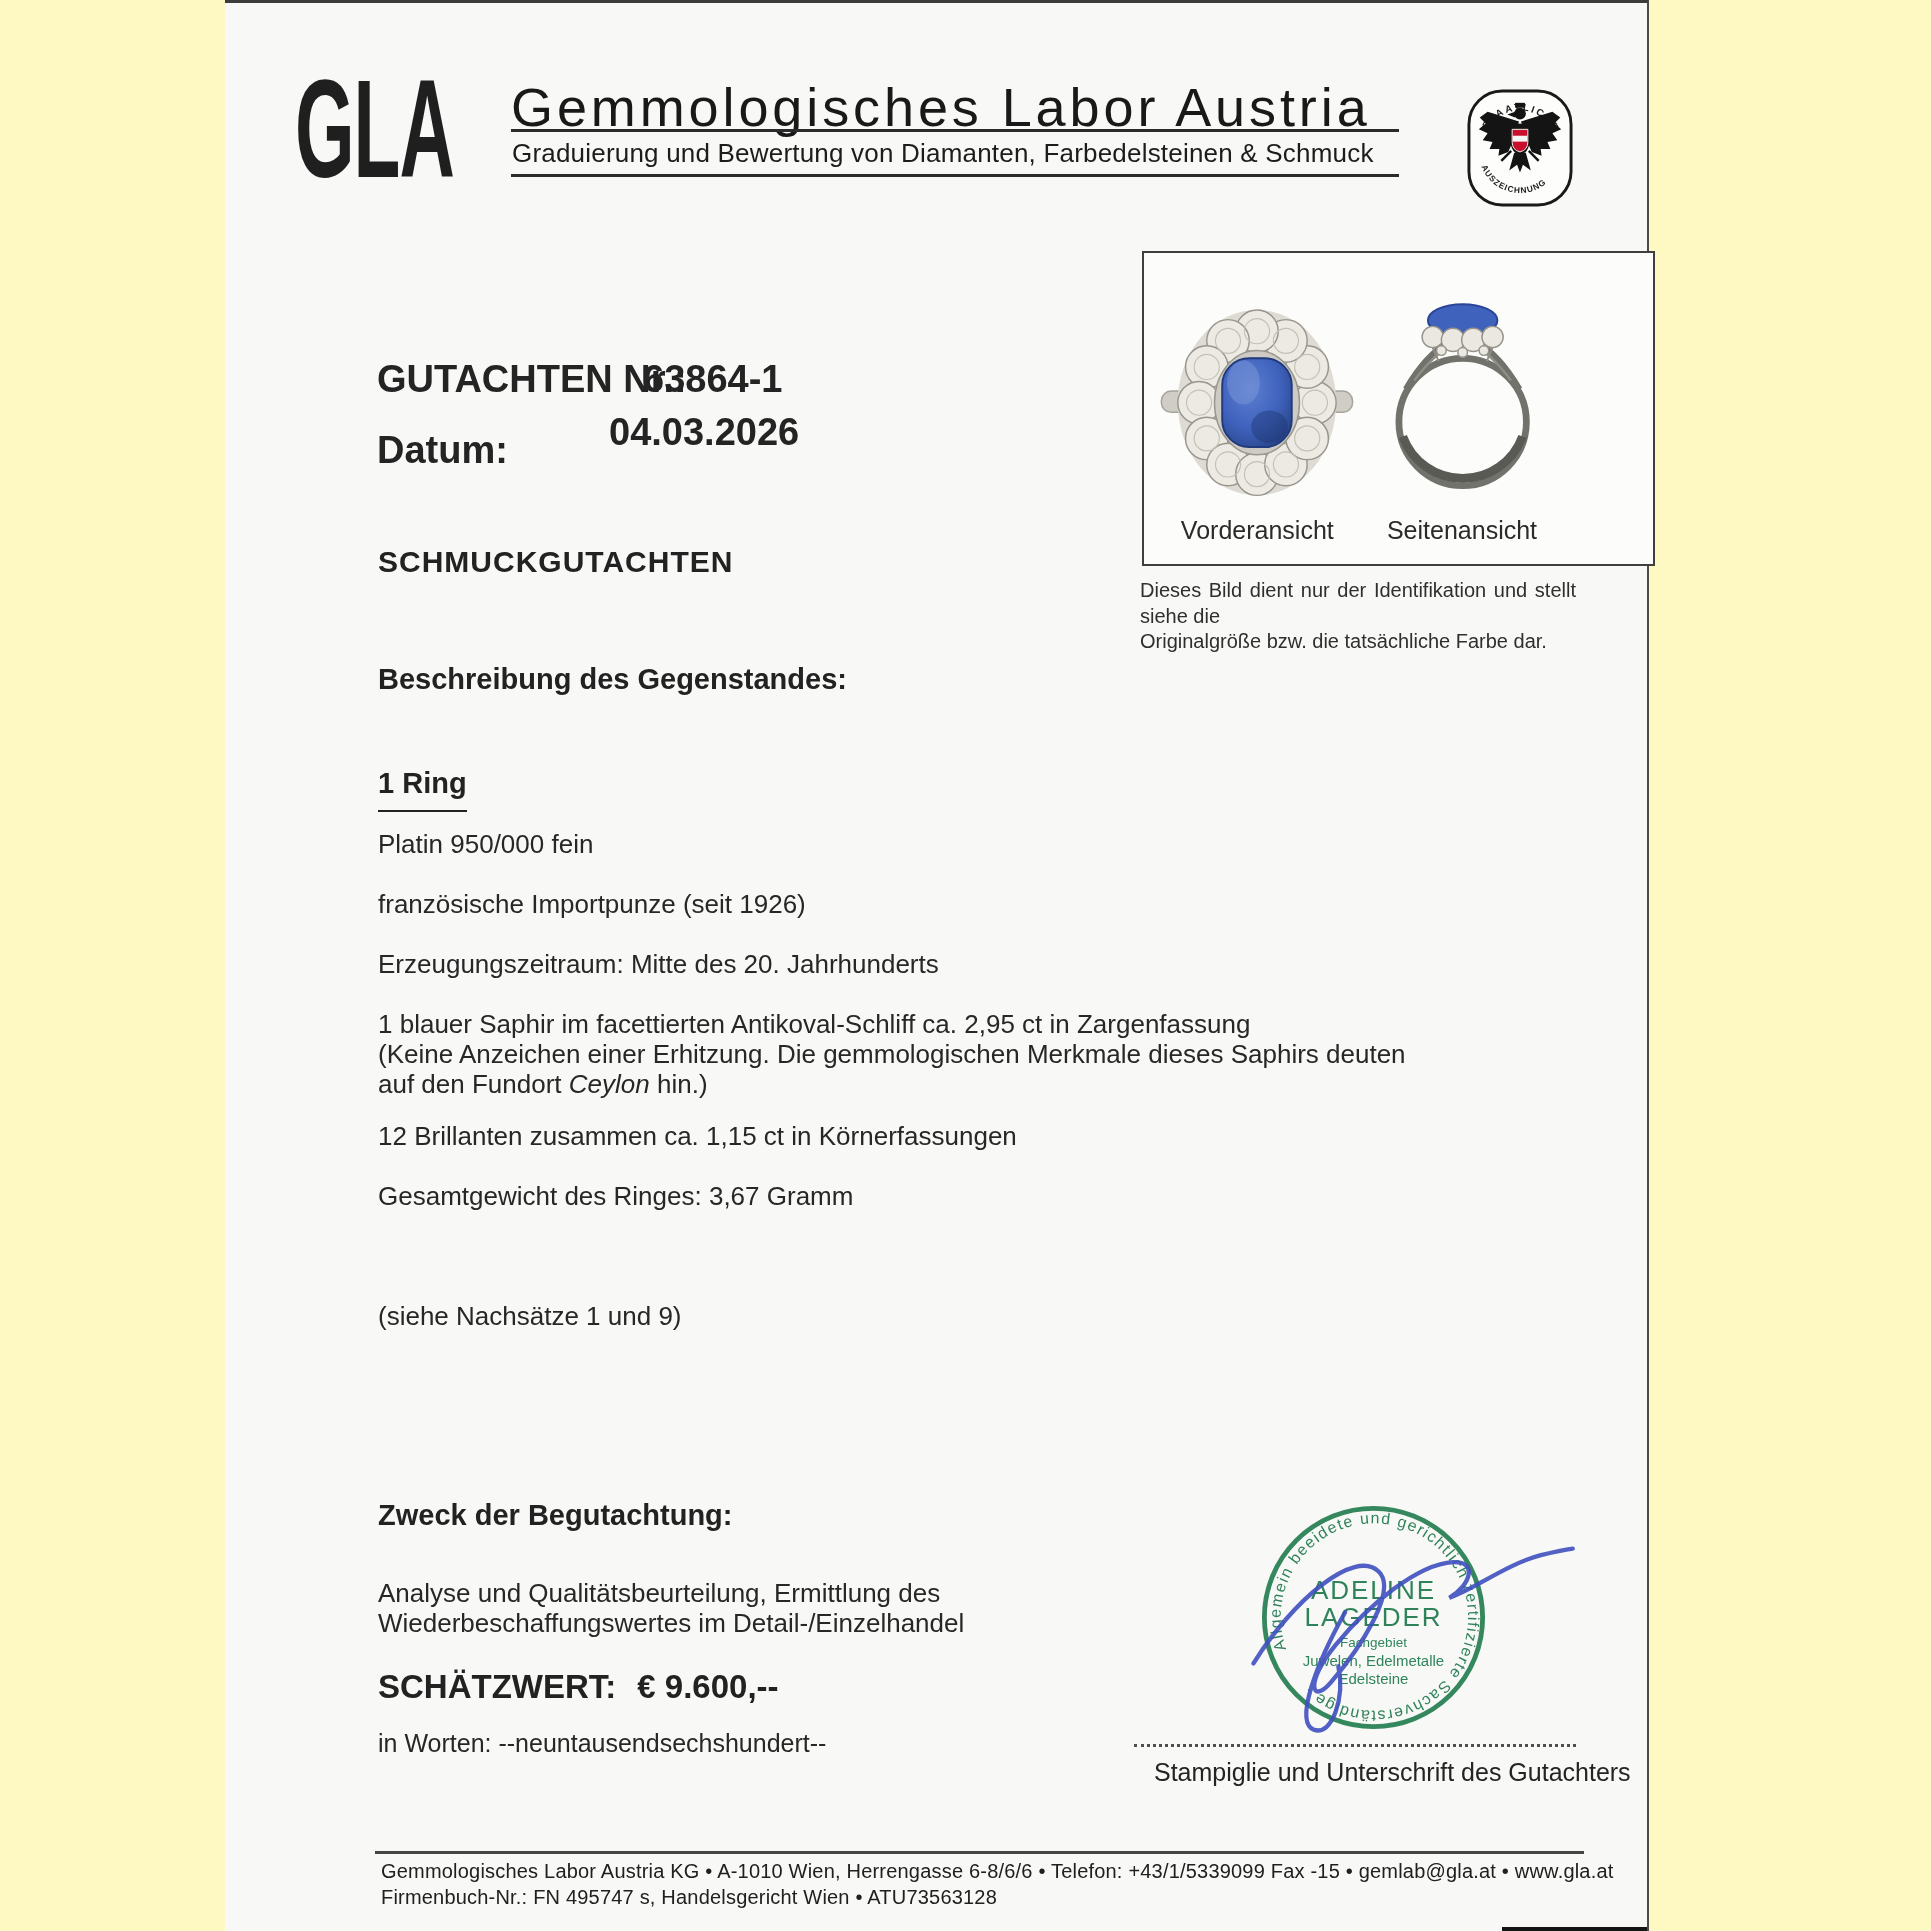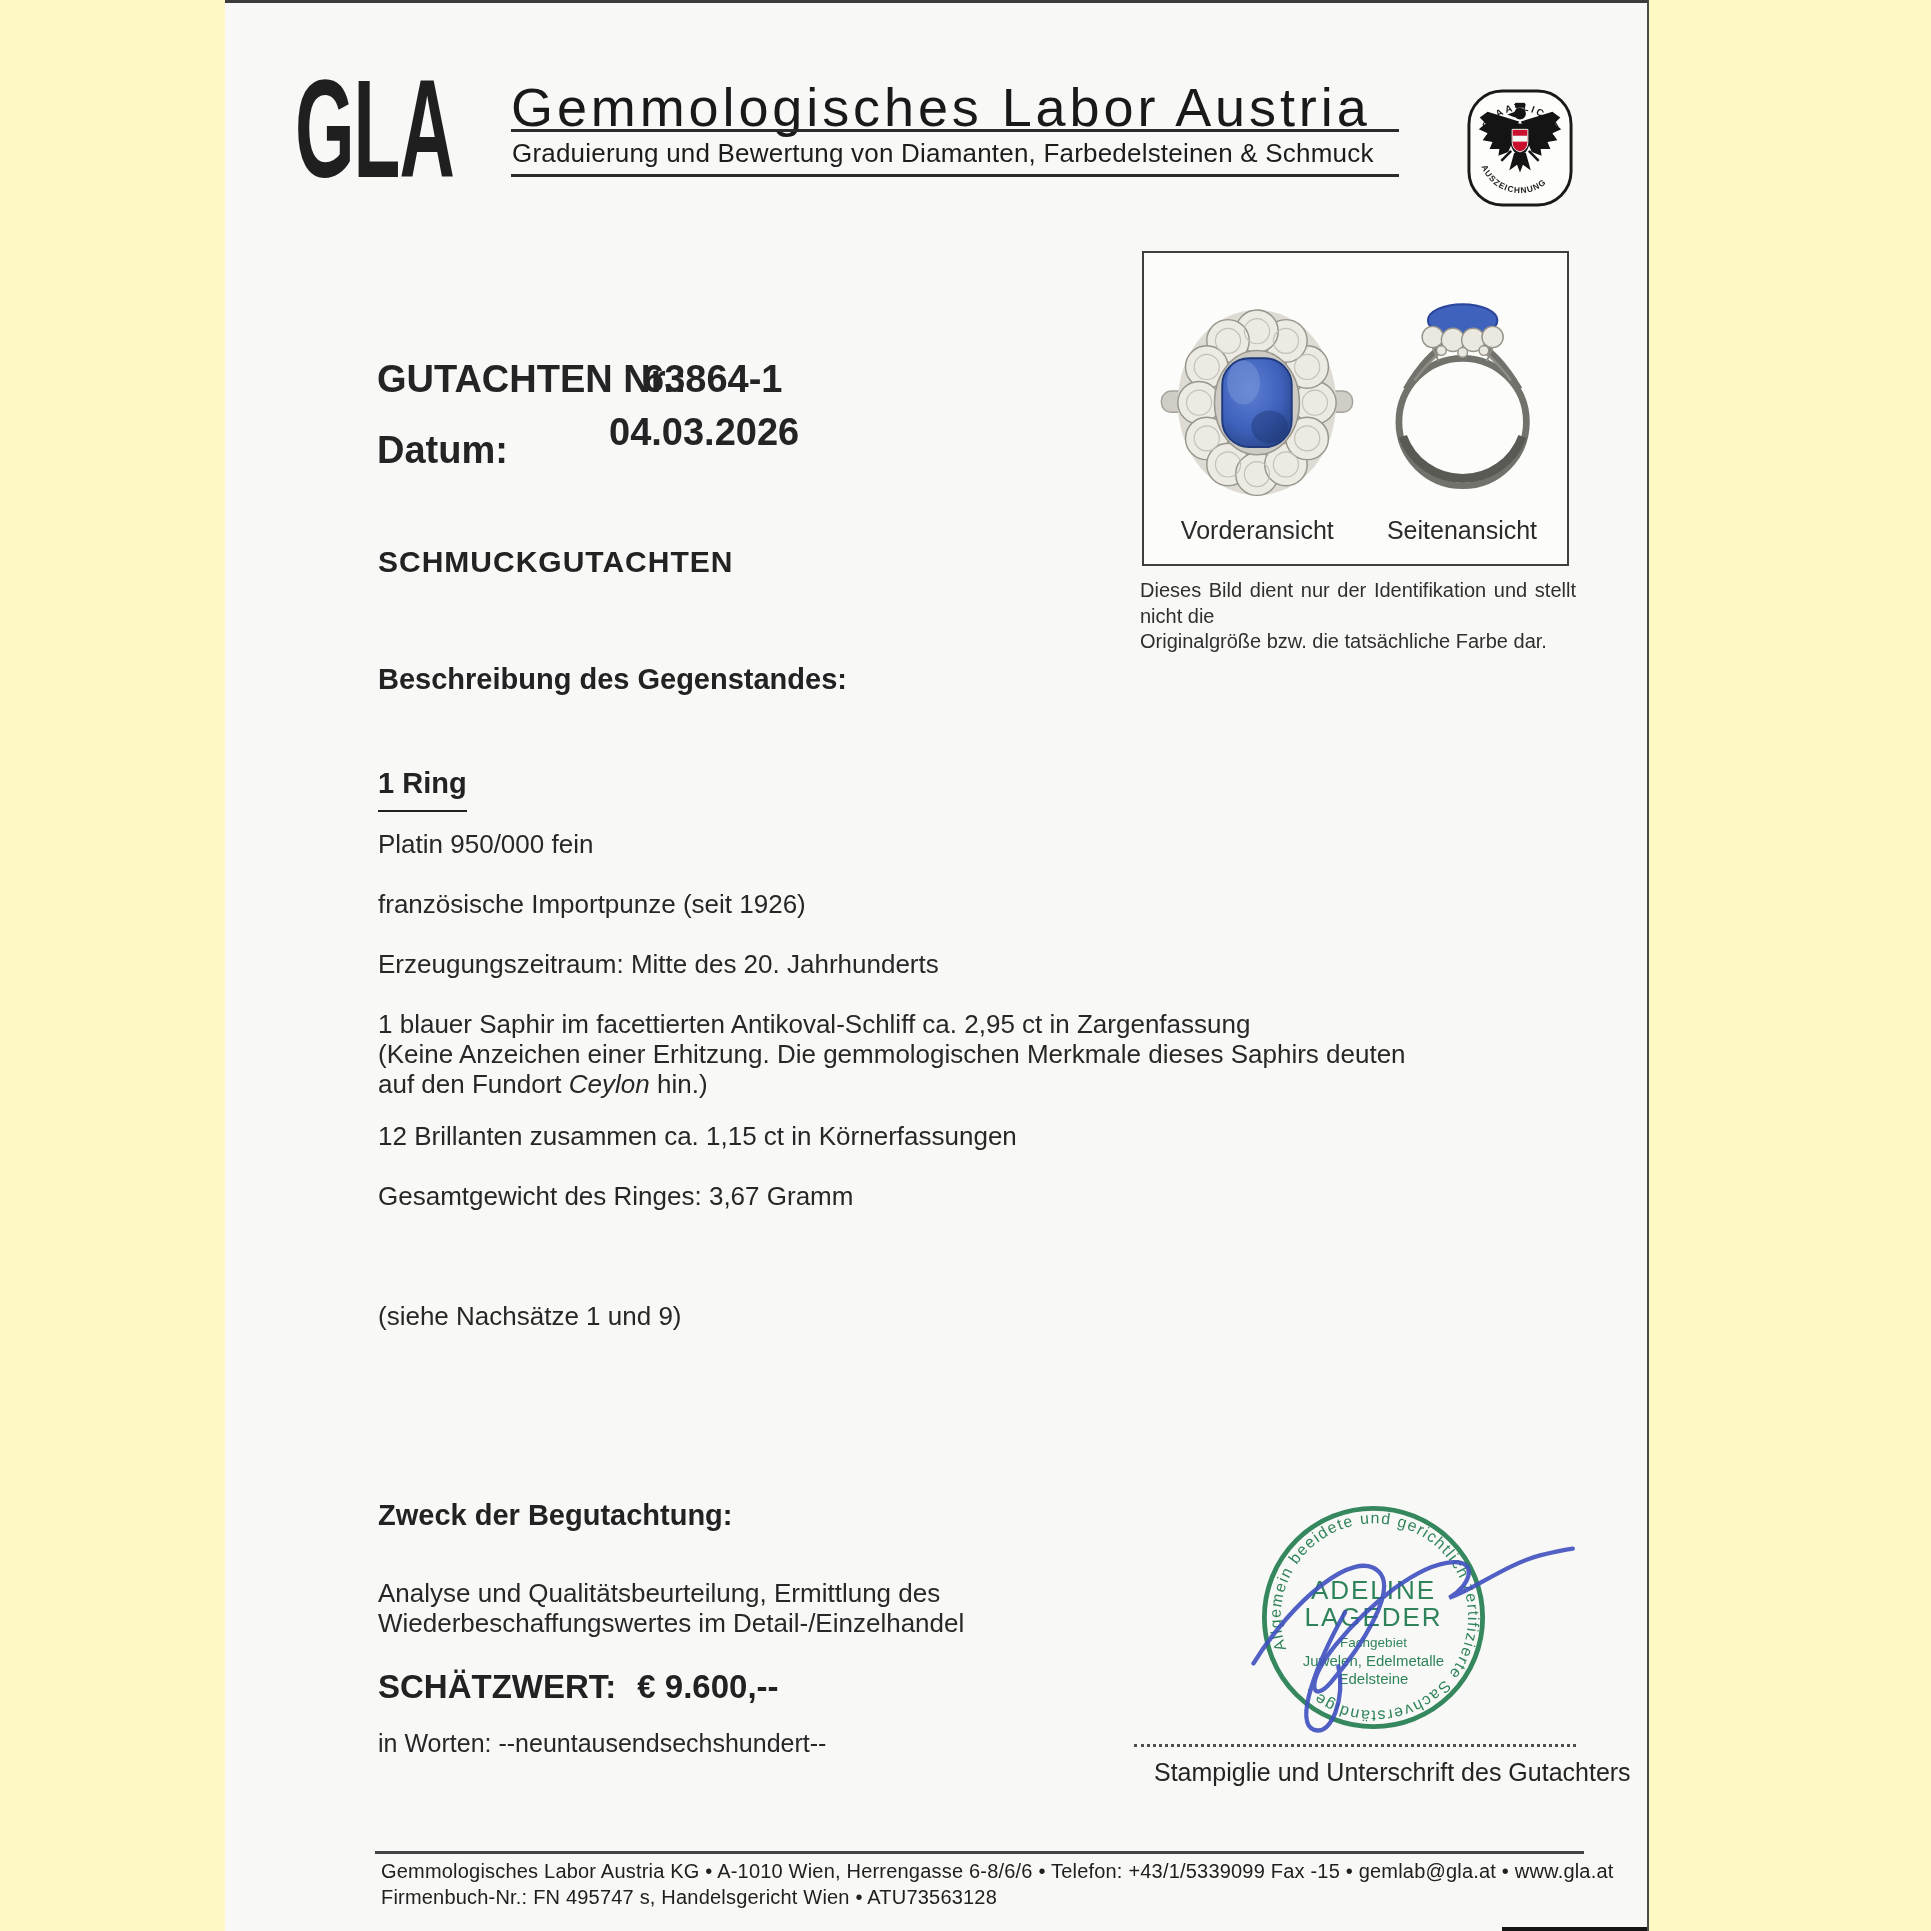--- a/index.html
+++ b/index.html
@@ -19,21 +19,21 @@
   .lab-subtitle{left:287px;top:135px;font-size:26px;letter-spacing:0.2px;color:#1c1c1c;white-space:nowrap;}
   .rule-bottom{left:286px;top:171px;width:888px;}
   .emblem{left:1241px;top:85px;width:108px;height:120px;}
   
   .meta{font-size:38px;font-weight:bold;color:#242424;white-space:nowrap;}
   .m-label1{left:152px;top:355px;}
   .m-value1{left:418px;top:355px;}
   .m-label2{left:152px;top:426px;}
   .m-value2{left:384px;top:408px;}
   
-  .photo-box{left:917px;top:248px;width:427px;height:315px;border:2.9px solid #3f3f3f;
+  .photo-box{left:917px;top:248px;width:513px;height:315px;border:2.9px solid #3f3f3f;
              background:#fcfcfa;box-sizing:border-box;}
   .ring-label{top:263px;font-size:25px;color:#2b2b2b;text-align:center;white-space:nowrap;}
   .label-front{left:19.3px;width:188px;}
   .label-side{left:224px;width:188px;}
   .photo-caption{left:915px;top:575px;width:436px;font-size:20px;line-height:25.6px;
                  color:#2f2f2f;text-align:justify;}
   .photo-caption span{display:block;}
   
   .h1{font-weight:bold;color:#222;}
   .h-schmuck{left:153px;top:542px;font-size:30px;letter-spacing:1px;}
@@ -168,21 +168,21 @@
             <circle cx="308" cy="101" r="5"></circle>
               <circle cx="330" cy="103" r="5"></circle>
               <circle cx="352" cy="101" r="5"></circle>
           </g>
         </g>
       </svg>
       <div class="abs ring-label label-front">Vorderansicht</div>
       <div class="abs ring-label label-side">Seitenansicht</div>
     </div>
     <div class="abs photo-caption">
-      <span>Dieses Bild dient nur der Identifikation und stellt nicht die</span>
+      <span>Dieses Bild dient nur der Identifikation und stellt siehe die</span>
       <span>Originalgröße bzw. die tatsächliche Farbe dar.</span>
     </div>
 
     <div class="abs h1 h-schmuck">SCHMUCKGUTACHTEN</div>
     <div class="abs h1 h-beschreibung">Beschreibung des Gegenstandes:</div>
     <div class="abs h1 h-ring"><span class="u">1 Ring</span></div>
 
     <div class="abs body-line p1">Platin 950/000 fein</div>
     <div class="abs body-line p2">französische Importpunze (seit 1926)</div>
     <div class="abs body-line p3">Erzeugungszeitraum: Mitte des 20. Jahrhunderts</div>

